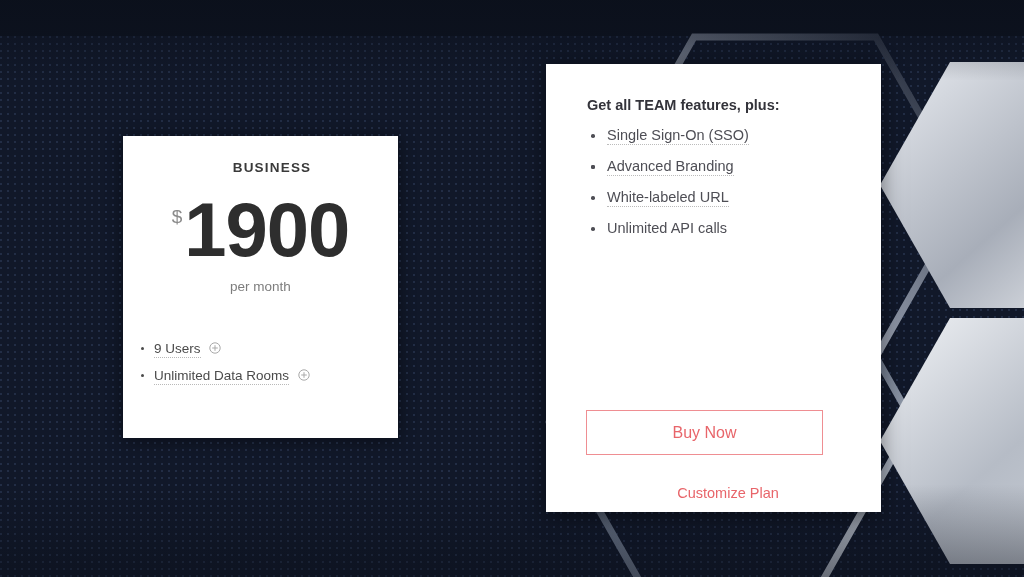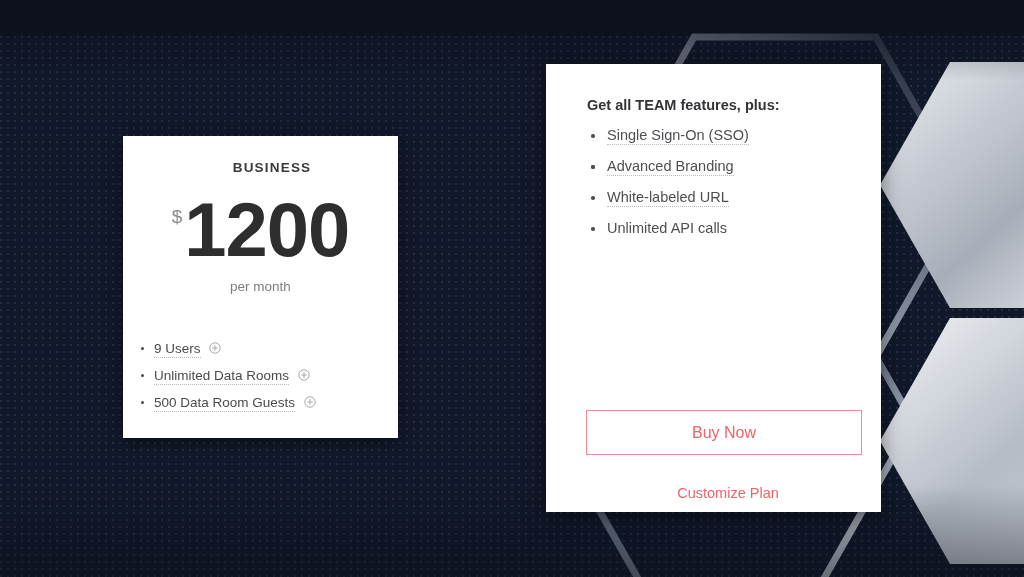--- a/index.html
+++ b/index.html
@@ -191,21 +191,21 @@
     border-bottom: 1px dotted #bcbcbc;
     padding-bottom: 1px;
   }
   .feat-plain {
     padding-bottom: 1px;
   }
   #buy-now-button {
     position: absolute;
     left: 40px;
     top: 346px;
-    width: 276px;
+    width: 237px;
     height: 45px;
     box-sizing: border-box;
     border: 1px solid #ef8e92;
     background: #ffffff;
     color: #e8656a;
     font-family: "Liberation Sans", sans-serif;
     font-size: 16px;
     cursor: pointer;
     padding: 0;
   }
@@ -259,21 +259,21 @@
     <path d="M950 62 L1090 62 L1160 185 L1090 308 L950 308 L880 185 Z" fill="url(#fillGradA)"></path>
     <path d="M950 318 L1090 318 L1160 441 L1090 564 L950 564 L880 441 Z" fill="url(#fillGradB)"></path>
   </svg>
 
   <div class="bg-vignette"></div>
 
   <div id="business-card">
     <div class="plan-name">BUSINESS</div>
 
     <div class="price-row">
-      <span class="price-currency">$</span><span class="price-amount">1200</span>
+      <span class="price-currency">$</span><span class="price-amount">1900</span>
     </div>
 
     <div class="price-period">per month</div>
 
     <ul class="specs">
       <li>
         <span class="bullet"></span>
         <span class="spec-text">9 Users</span>
         <span class="plus-icon">
           <svg viewBox="0 0 12 12" width="12" height="12">
@@ -287,31 +287,20 @@
         <span class="bullet"></span>
         <span class="spec-text">Unlimited Data Rooms</span>
         <span class="plus-icon">
           <svg viewBox="0 0 12 12" width="12" height="12">
             <circle cx="6" cy="6" r="5.2" fill="none" stroke="#a9a9a9" stroke-width="1"></circle>
             <line x1="6" y1="3.2" x2="6" y2="8.8" stroke="#a9a9a9" stroke-width="1"></line>
             <line x1="3.2" y1="6" x2="8.8" y2="6" stroke="#a9a9a9" stroke-width="1"></line>
           </svg>
         </span>
       </li>
-      <li>
-        <span class="bullet"></span>
-        <span class="spec-text">500 Data Room Guests</span>
-        <span class="plus-icon">
-          <svg viewBox="0 0 12 12" width="12" height="12">
-            <circle cx="6" cy="6" r="5.2" fill="none" stroke="#a9a9a9" stroke-width="1"></circle>
-            <line x1="6" y1="3.2" x2="6" y2="8.8" stroke="#a9a9a9" stroke-width="1"></line>
-            <line x1="3.2" y1="6" x2="8.8" y2="6" stroke="#a9a9a9" stroke-width="1"></line>
-          </svg>
-        </span>
-      </li>
     </ul>
   </div>
 
   <div id="features-panel">
     <div class="features-title">Get all TEAM features, plus:</div>
 
     <ul class="features-list">
       <li>
         <span class="bullet"></span>
         <span class="feat-text">Single Sign-On (SSO)</span>

